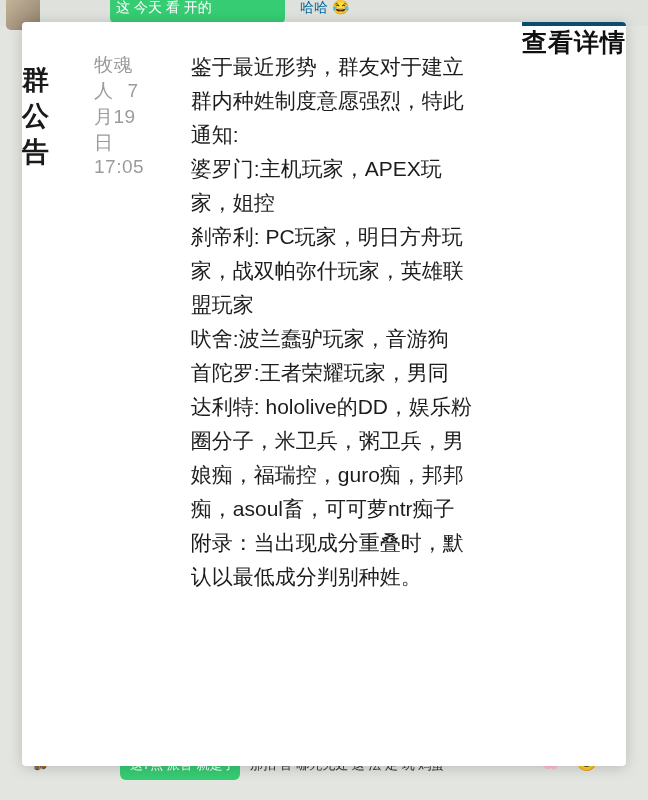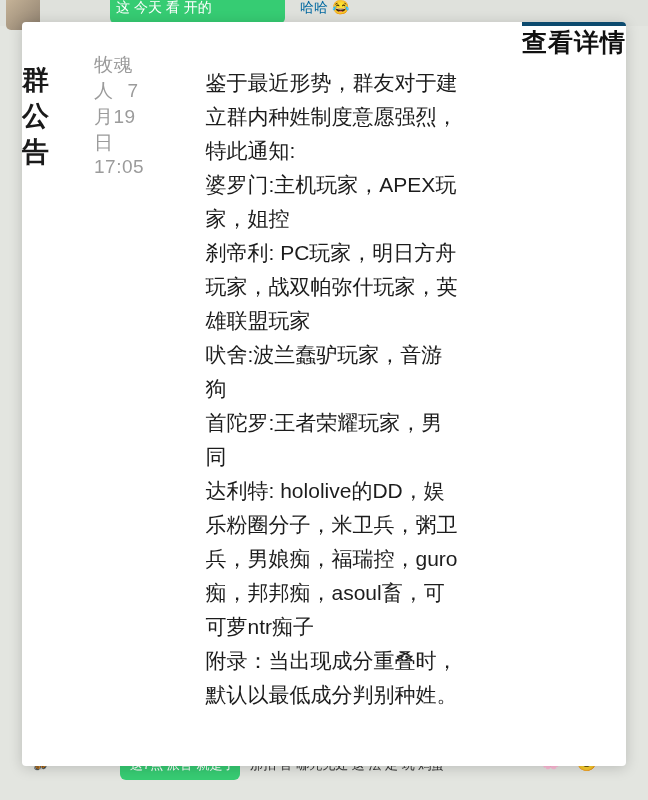--- a/index.html
+++ b/index.html
@@ -87,21 +87,21 @@
   }
   .modal-meta .author {
     margin-right: 14px;
   }
   .modal-body {
     margin: 28px 44px 0 44px;
     flex: 1 1 auto;
     overflow: hidden;
   }
   .modal-body p {
-    margin: 16px;
+    margin: 0;
     font-size: 21px;
     line-height: 1.62;
     color: #1c1c1c;
     word-break: break-word;
   }
   .modal-footer {
     border-top: 4px solid #0c4a6e;
     height: 86px;
     display: flex;
     align-items: flex-start;

